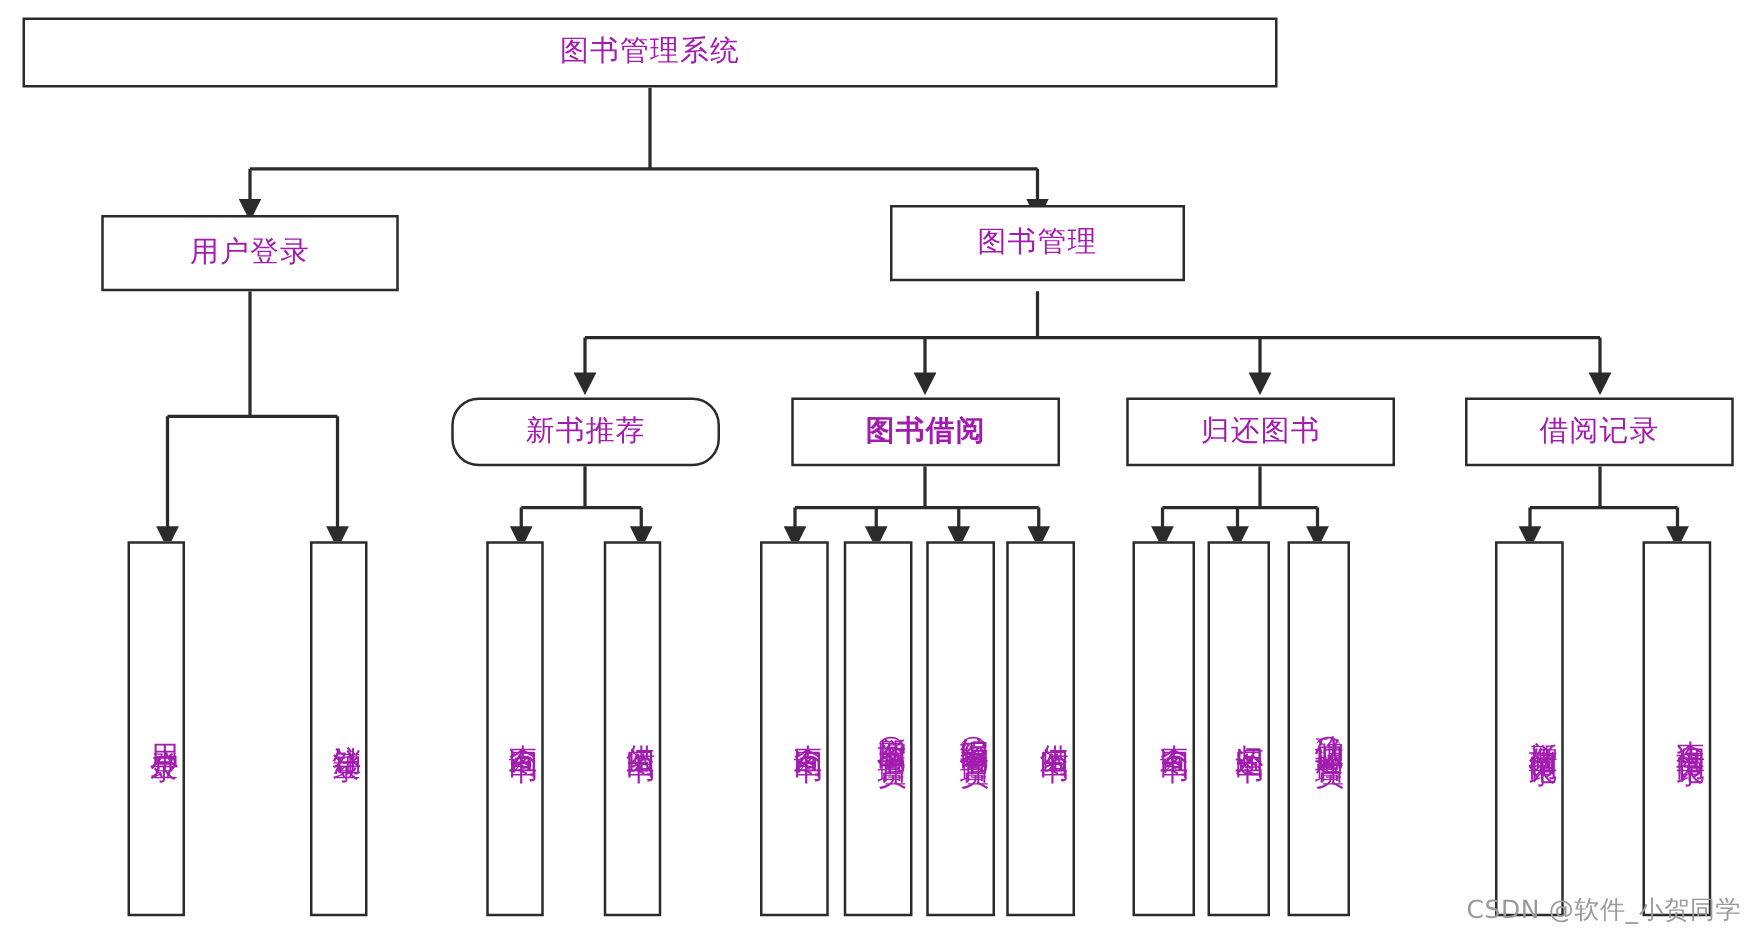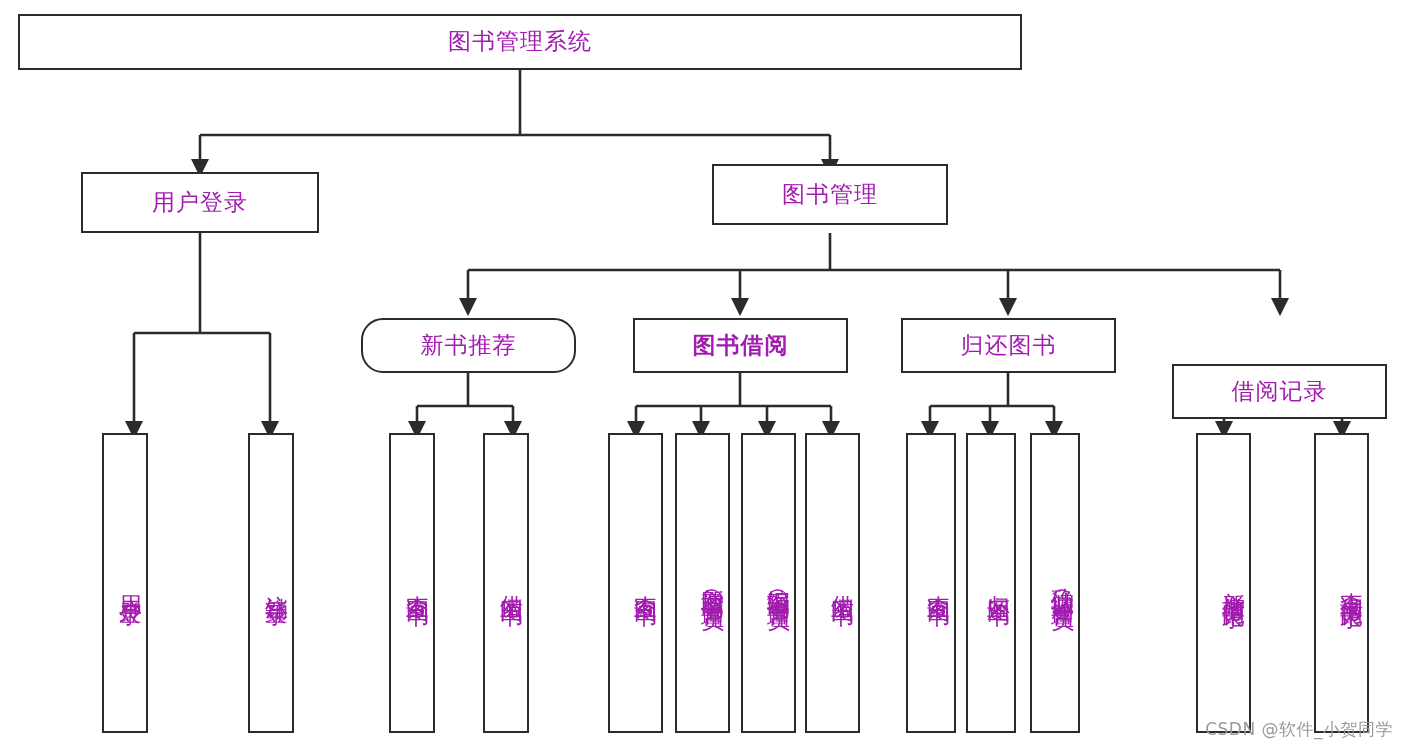--- a/index.html
+++ b/index.html
@@ -50,21 +50,21 @@
   }
   .node.vert .vtext {
     writing-mode: vertical-rl;
     text-orientation: upright;
     white-space: nowrap;
   }
   .watermark {
     position: absolute;
     right: 12px;
     bottom: 6px;
-    font-size: 17px;
+    font-size: 20px;
     color: #9a9a9a;
     letter-spacing: 0.5px;
     white-space: nowrap;
   }
 </style>
 </head>
 <body>
 
 <div id="canvas">
 
@@ -131,21 +131,21 @@
 
   <div class="node horiz" style="left:361px; top:318px; width:215px; height:55px;border-radius:22px;">
     <span>新书推荐</span>
   </div>
   <div class="node horiz" style="left:633px; top:318px; width:215px; height:55px;font-weight:bold;">
     <span>图书借阅</span>
   </div>
   <div class="node horiz" style="left:901px; top:318px; width:215px; height:55px;">
     <span>归还图书</span>
   </div>
-  <div class="node horiz" style="left:1172px; top:318px; width:215px; height:55px;margin-top:46px;">
+  <div class="node horiz" style="left:1172px; top:318px; width:215px; height:55px;">
     <span>借阅记录</span>
   </div>
 
   <div class="node vert" style="left:102px; top:433px; width:46px; height:300px;">
     <span class="vtext">用户登录</span>
   </div>
   <div class="node vert" style="left:248px; top:433px; width:46px; height:300px;">
     <span class="vtext">注销登录</span>
   </div>
 

